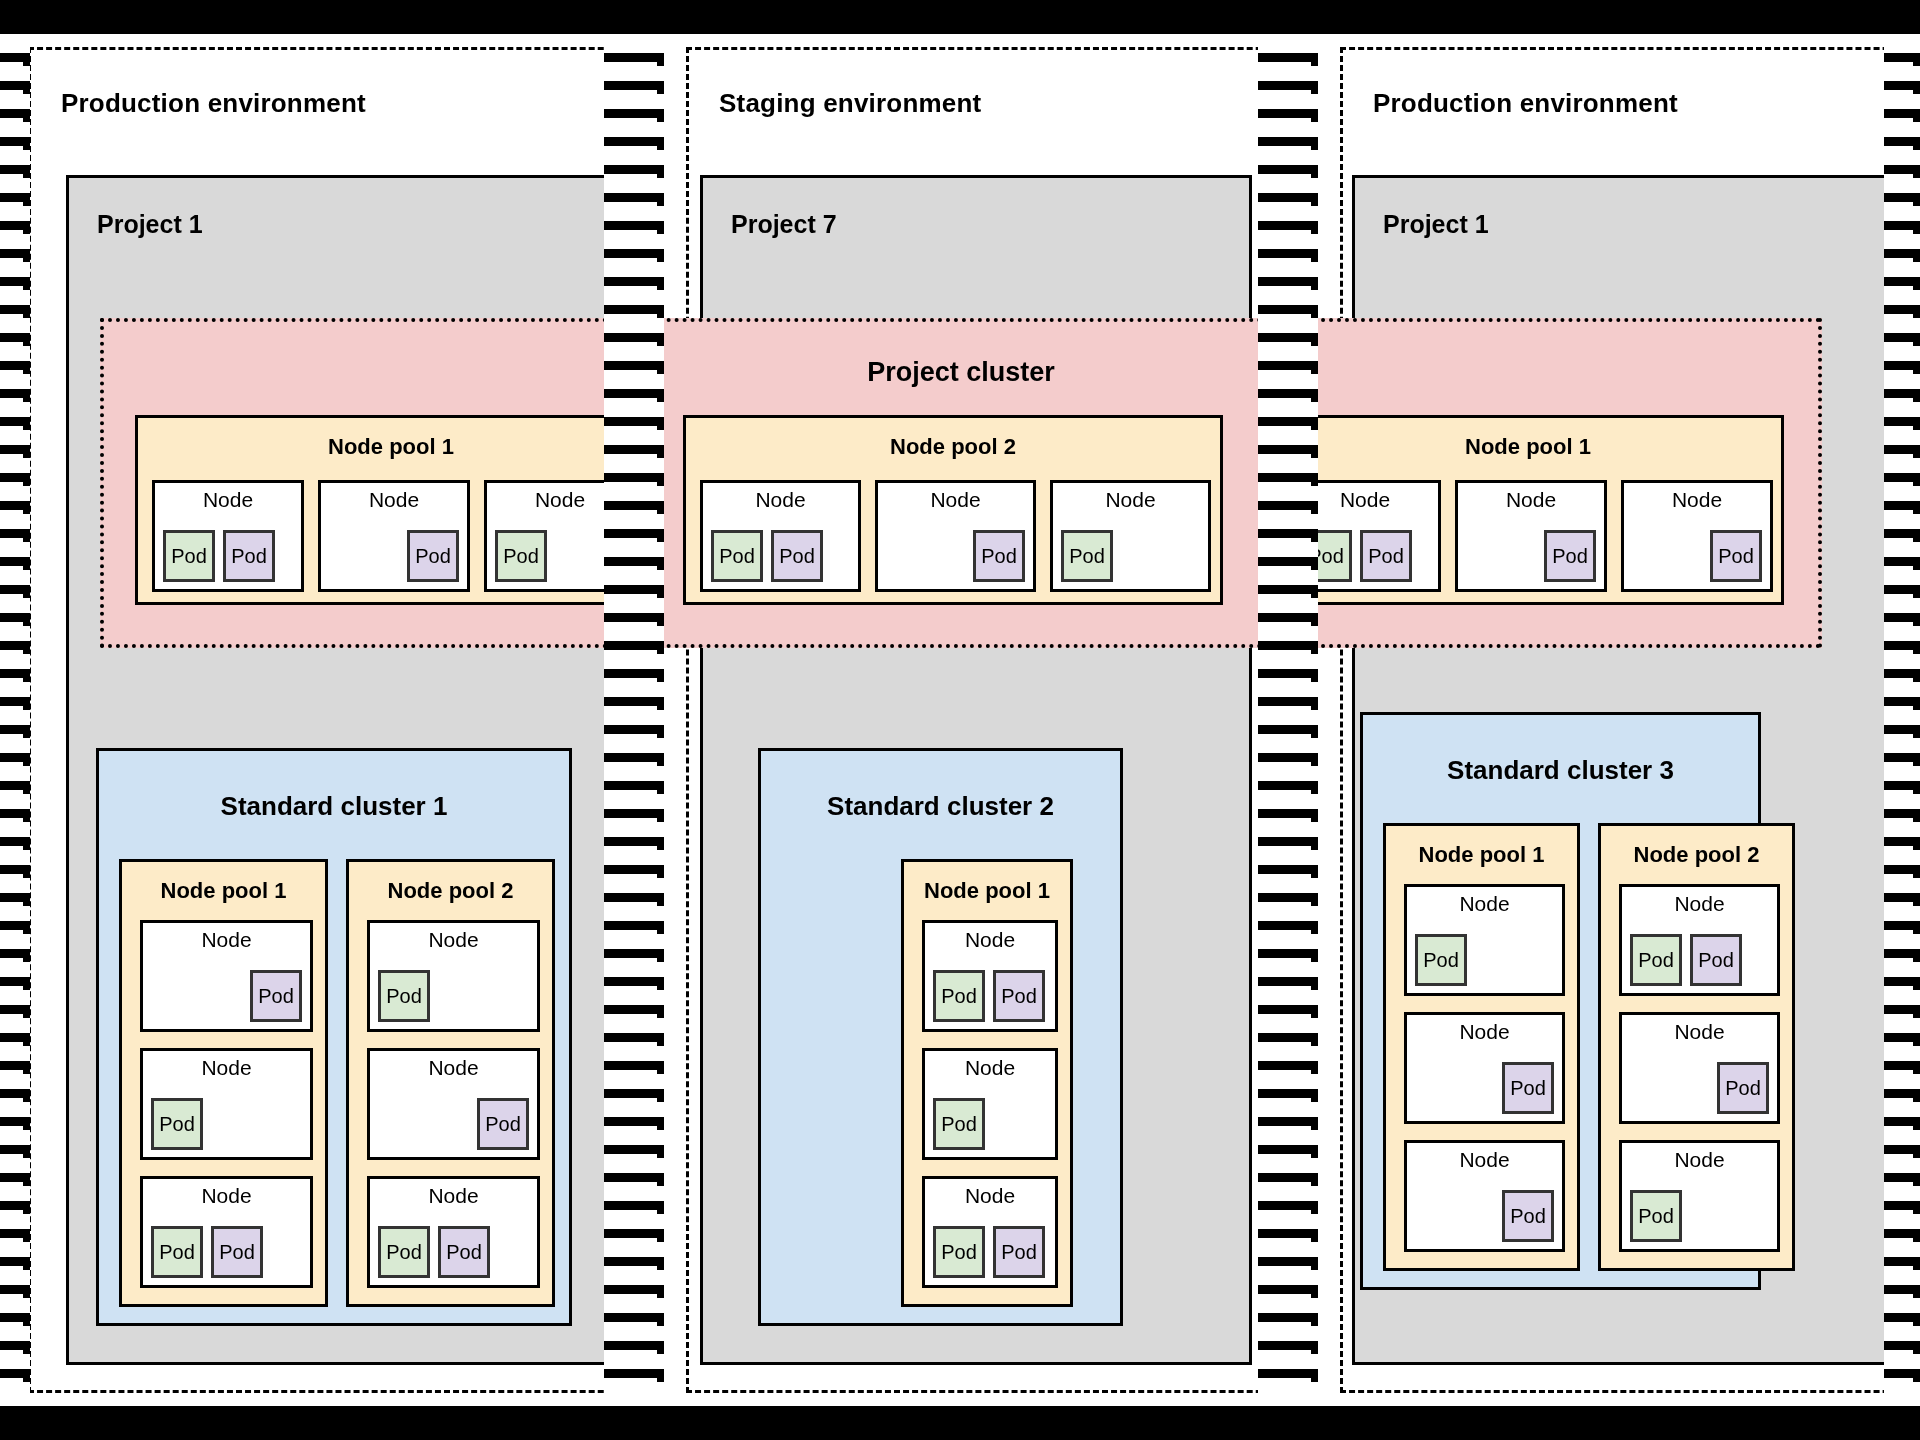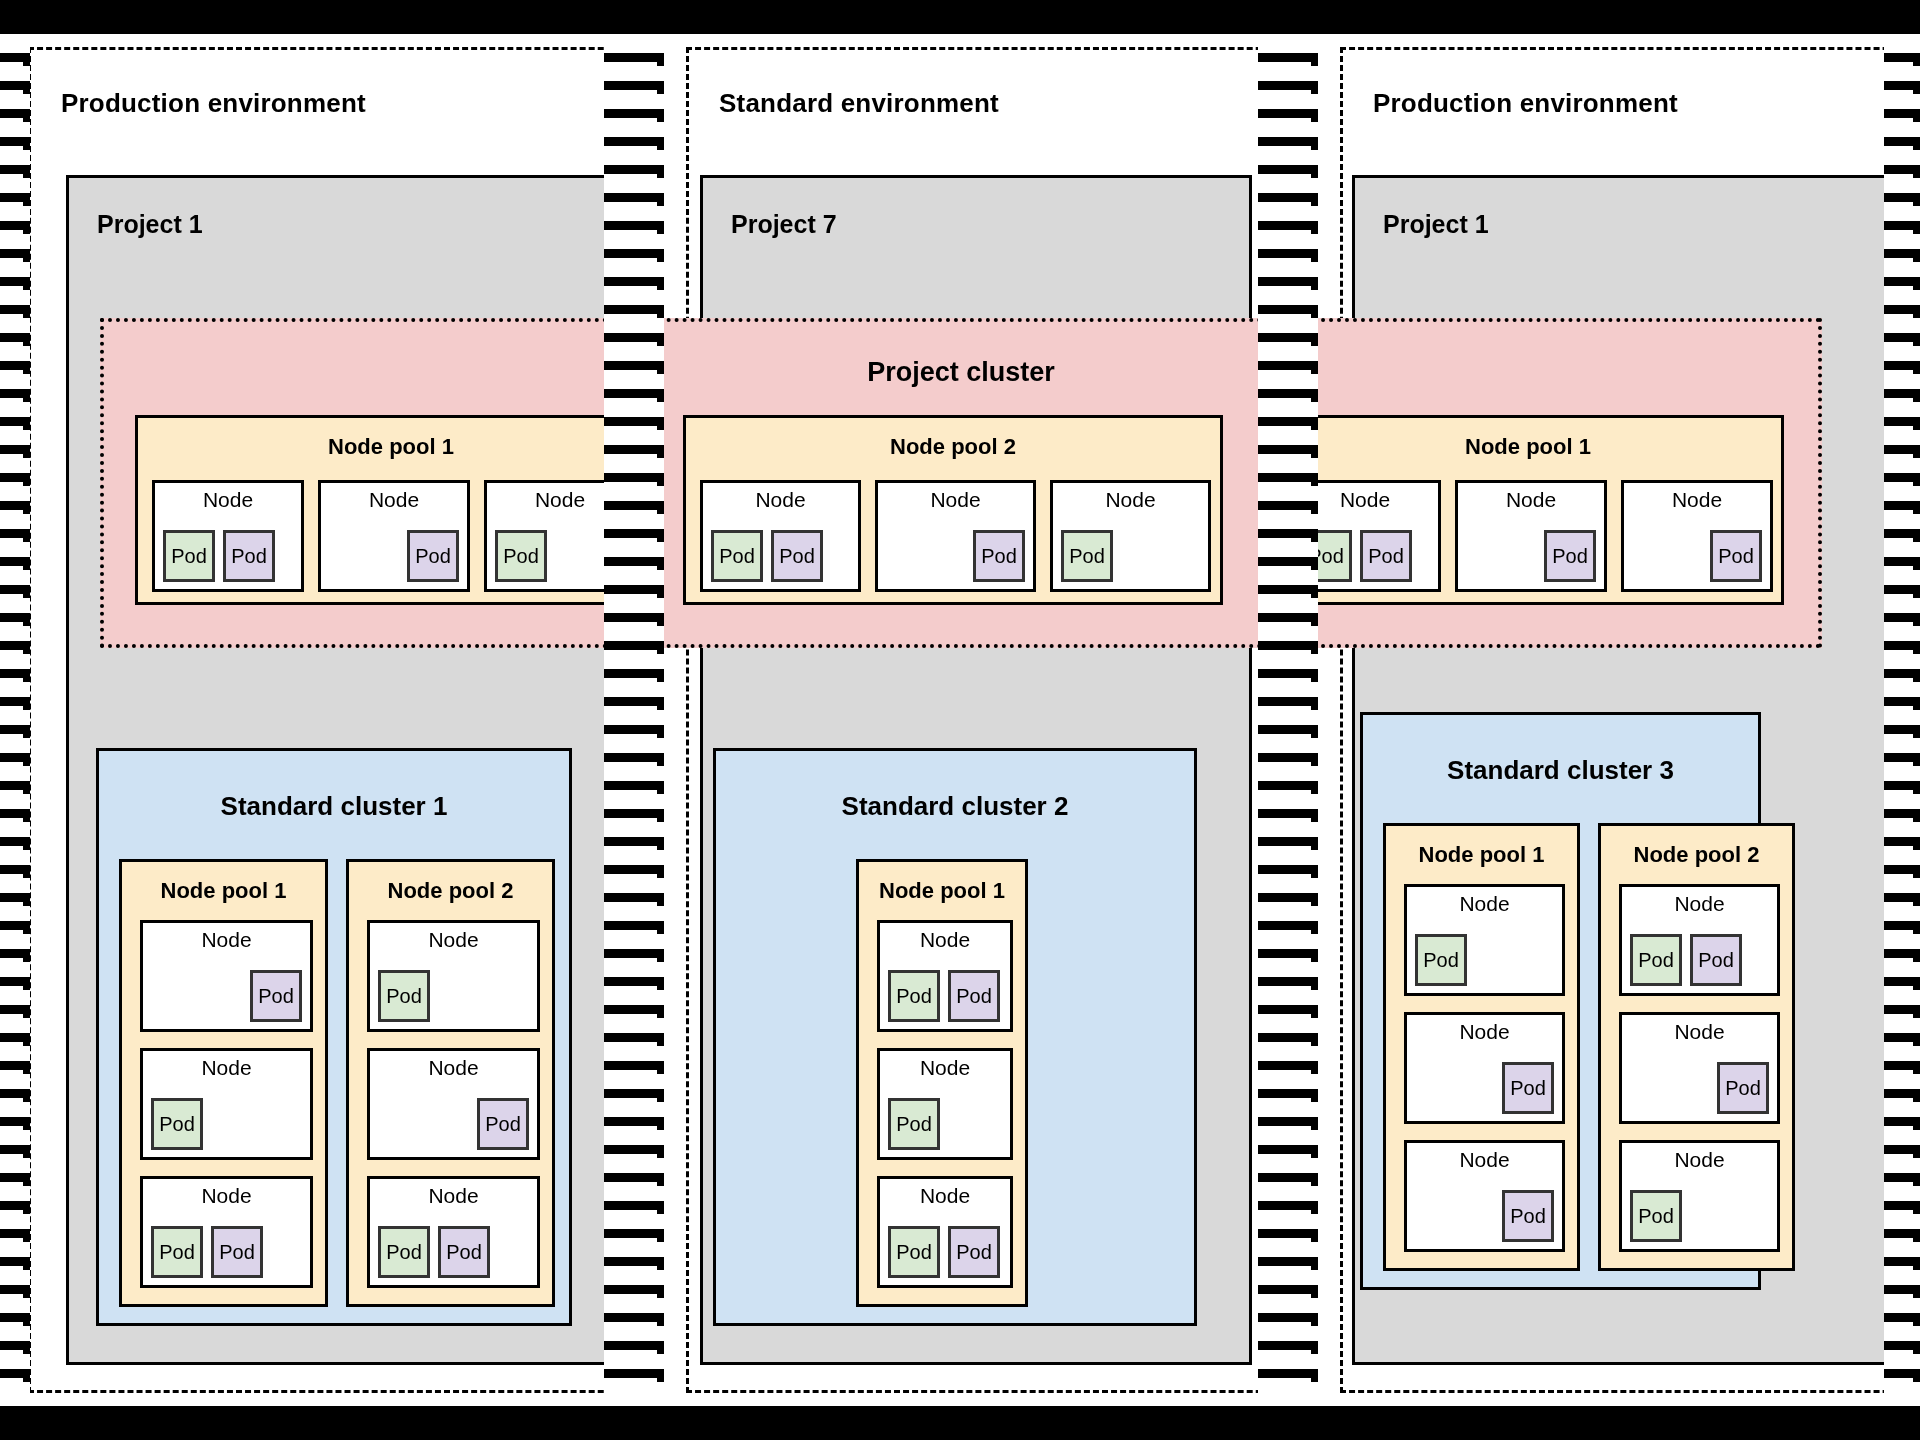--- a/index.html
+++ b/index.html
@@ -136,21 +136,21 @@
 <div class="edge-bar bottom"></div>
 
 <div id="stage">
     <div class="env" style="left: 28px; width: 630px;">
       <div class="env-title">Production environment</div>
     </div>
     <div class="project" style="left: 66px; width: 552px;">
       <div class="project-title">Project 1</div>
     </div>
     <div class="env" style="left: 686px; width: 630px;">
-      <div class="env-title">Standard environment</div>
+      <div class="env-title">Staging environment</div>
     </div>
     <div class="project" style="left: 700px; width: 552px;">
       <div class="project-title">Project 7</div>
     </div>
     <div class="env" style="left: 1340px; width: 630px;">
       <div class="env-title">Production environment</div>
     </div>
     <div class="project" style="left: 1352px; width: 552px;">
       <div class="project-title">Project 1</div>
     </div>
@@ -655,21 +655,21 @@
         </div>
         <div class="node" style="left: 18px; top: 314px; width: 173px; height: 112px;">
           <div class="node-label">Node</div>
           <div class="pods left">
             <div class="pod green">Pod</div>
             <div class="pod purple">Pod</div>
           </div>
         </div>
       </div>
     </div>
-    <div class="std-cluster" style="left: 713px; top: 748px; width: 484px; height: 578px;">
+    <div class="std-cluster" style="left: 758px; top: 748px; width: 365px; height: 578px;">
       <div class="std-title">Standard cluster 2</div>
       <div class="pool" style="left: 140px; top: 108px; width: 172px; height: 448px;">
         <div class="pool-title" style="top: 16px;">Node pool 1</div>
         <div class="node" style="left: 18px; top: 58px; width: 136px; height: 112px;">
           <div class="node-label">Node</div>
           <div class="pods left">
             <div class="pod green">Pod</div>
             <div class="pod purple">Pod</div>
           </div>
         </div>

